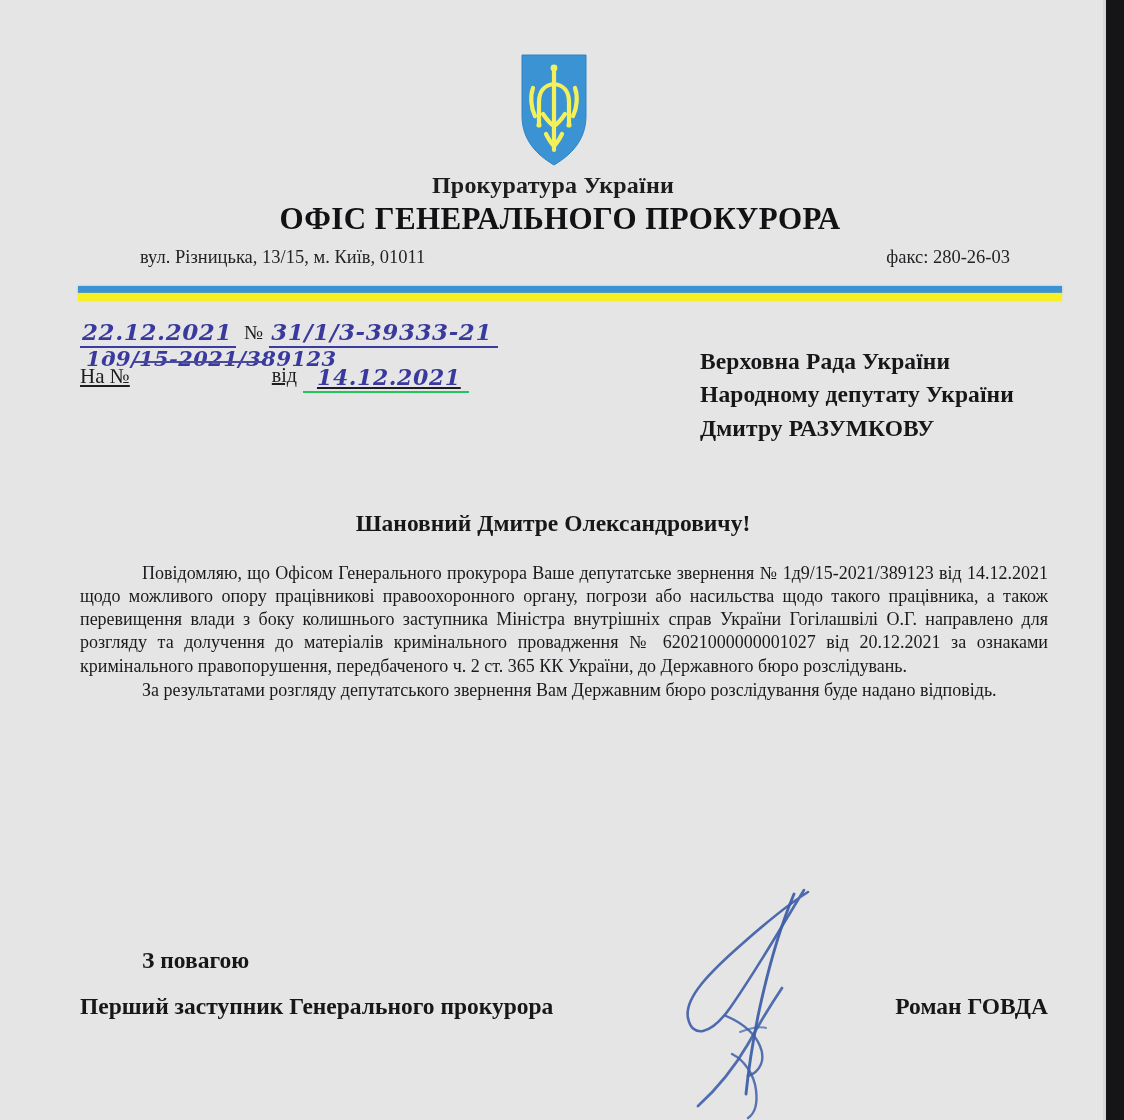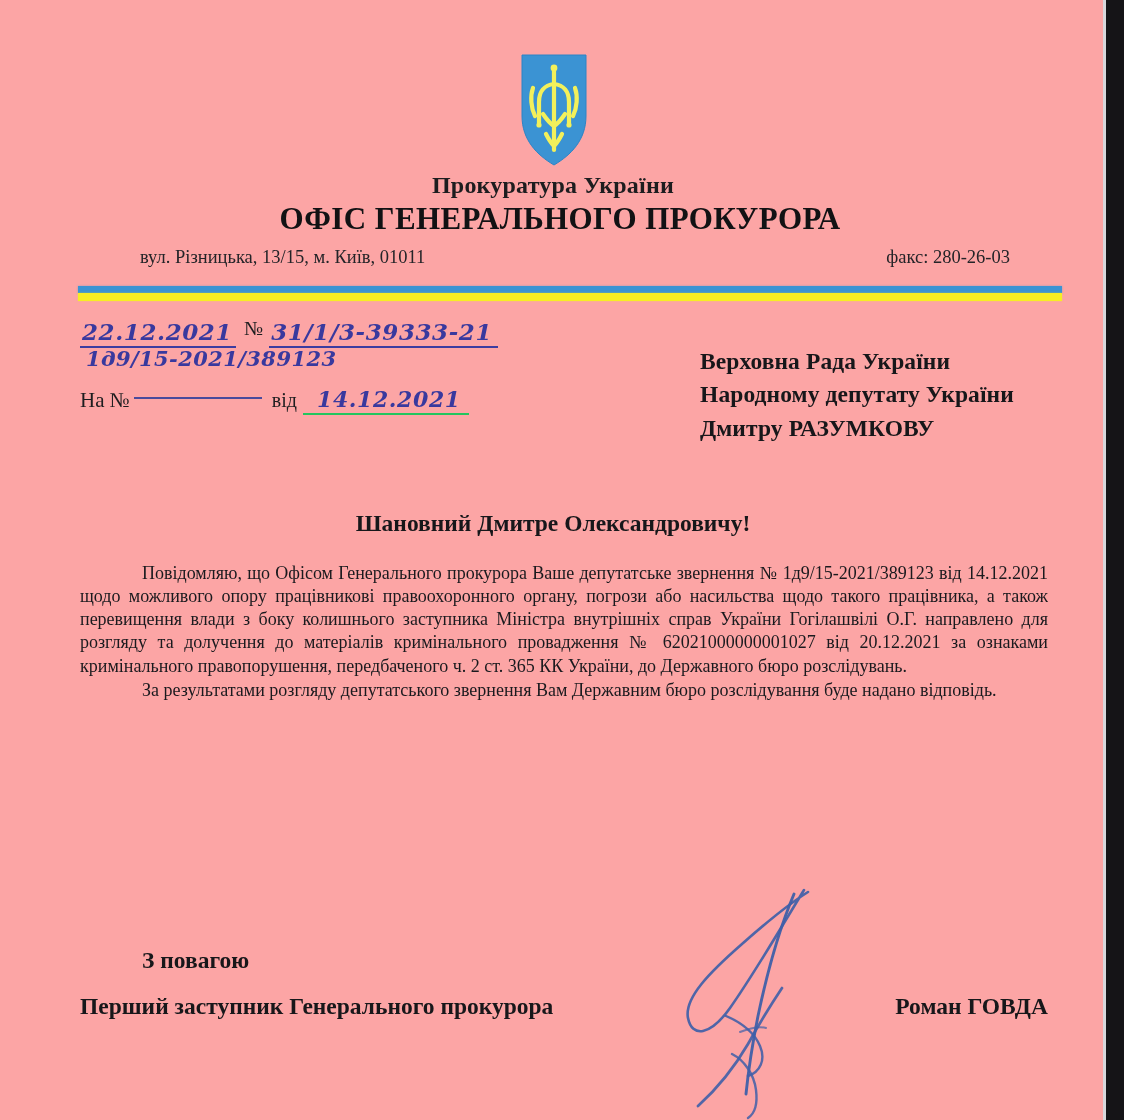--- a/index.html
+++ b/index.html
@@ -12,21 +12,21 @@
     font-family: "Liberation Serif", serif;
     overflow: hidden;
     position: relative;
   }
 
   
   #page {
     position: absolute;
     left: 0; top: 0;
     width: 1106px; height: 1120px;
-    background: #fca5a5;
+    background: #e5e5e5;
     padding-left: 22px;
   }
   
   #right-edge {
     position: absolute;
     right: 0; top: 0;
     width: 18px; height: 1120px;
     background: #151417;
   }
   #right-edge-hair {
@@ -97,21 +97,21 @@
   }
   .hand {
     font-family: "DejaVu Serif", serif;
     font-style: italic;
     font-weight: bold;
     color: #39399e;
     letter-spacing: .6px;
   }
   #reg-line1 {
     position: absolute; left: 0; top: 0;
-    display: flex; align-items: flex-start;
+    display: flex; align-items: center;
   }
   #reg-date {
     font-size: 23px;
     border-bottom: 2px solid #3c3ca0;
     padding: 0 4px 1px 2px;
   }
   #reg-no-label {
     font-size: 20px; margin: 0 6px 0 8px;
     position: relative; top: -1px;
   }
@@ -120,23 +120,24 @@
     border-bottom: 2px solid #3c3ca0;
     padding: 0 6px 1px 2px;
     white-space: nowrap;
   }
   #reg-line2 {
     position: absolute; left: 6px; top: 28px;
     font-size: 21px;
     letter-spacing: .4px;
   }
   #reg-line3 {
-    position: absolute; left: 0; top: 68px;
-    display: flex; align-items: center;
+    position: absolute; left: 0; top: 46px;
+    display: flex; align-items: flex-start;
     white-space: nowrap;
+    text-decoration: underline;
   }
   #na-no-label { font-size: 21px; }
   #na-blank {
     display: inline-block;
     width: 128px; height: 1px;
     border-bottom: 2px solid #4a4a9c;
     margin: 0 10px 0 4px;
     position: relative; top: -3px;
   }
   #vid-label { font-size: 20px; }

